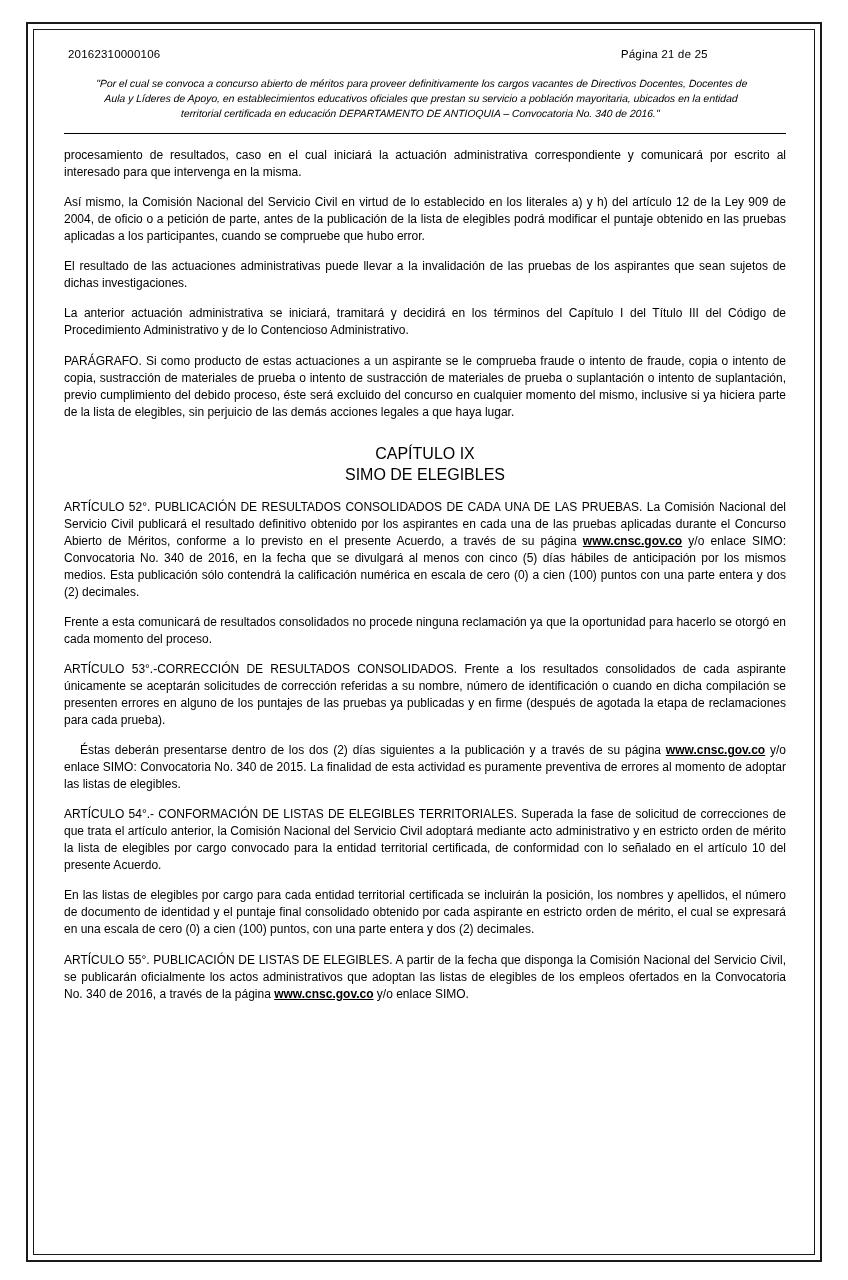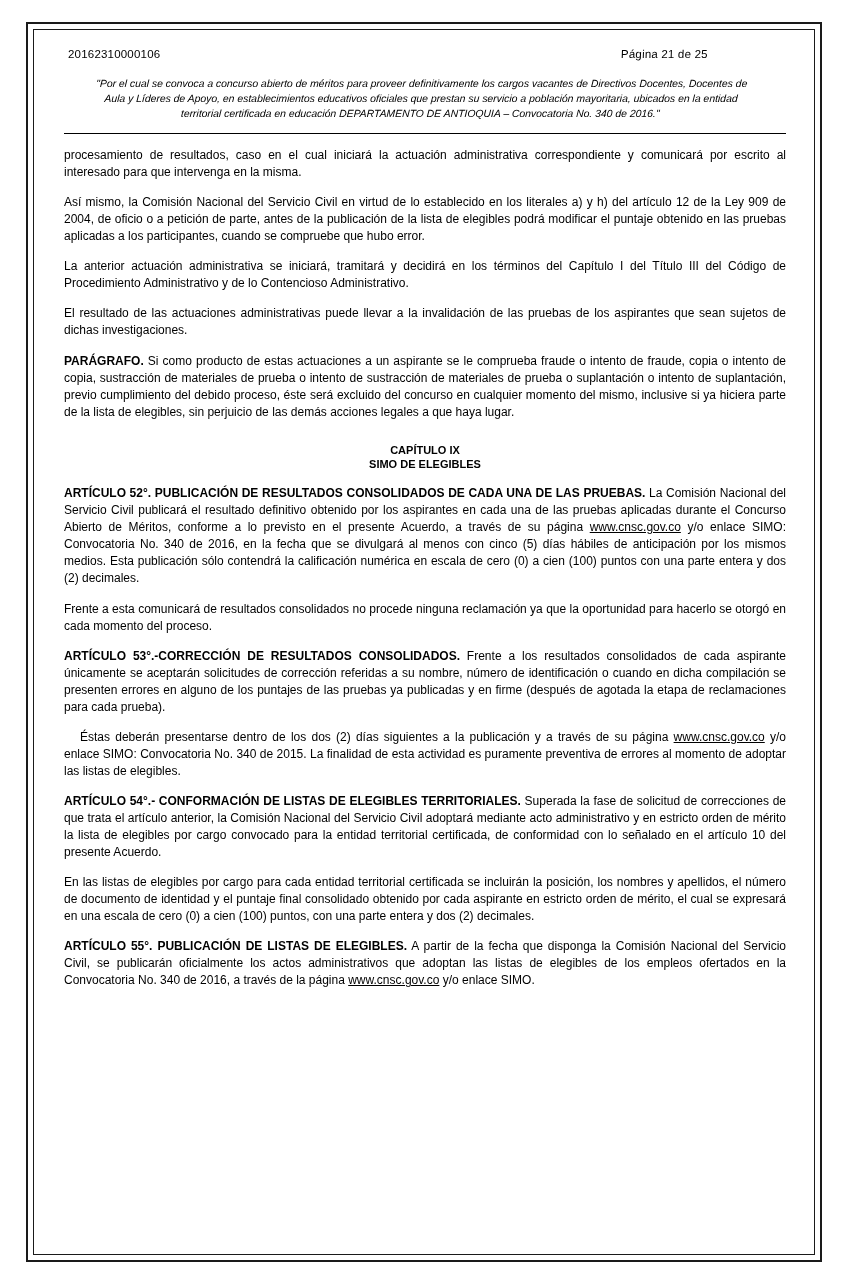--- a/index.html
+++ b/index.html
@@ -72,30 +72,31 @@
   }
   p.body {
     font-size: 12px;
     line-height: 1.42;
     text-align: justify;
     margin: 13px 0 0 0;
   }
   p.body.indent {
     text-indent: 16px;
   }
-  .b { font-weight: bold; margin-top: 24px; }
+  .b { font-weight: normal; margin-top: 24px; }
   .chapter {
     text-align: center;
-    font-weight: bold;
-    font-size: 11px;
+    font-weight: normal;
+    font-size: 16px;
     line-height: 1.35;
     margin-top: 22px;
   }
   .lnk {
     text-decoration: underline;
+    font-weight: bold;
   }
 </style>
 </head>
 <body>
 
 <div class="page">
   <div class="frame-outer"></div>
   <div class="frame-inner"></div>
 
   <div class="content">
@@ -106,23 +107,23 @@
     </div>
 
     <div class="epigraph">"Por el cual se convoca a concurso abierto de méritos para proveer definitivamente los cargos vacantes de Directivos Docentes, Docentes de Aula y Líderes de Apoyo, en establecimientos educativos oficiales que prestan su servicio a población mayoritaria, ubicados en la entidad territorial certificada en educación DEPARTAMENTO DE ANTIOQUIA – Convocatoria No. 340 de 2016."</div>
 
     <hr class="rule">
 
     <p class="body">procesamiento de resultados, caso en el cual iniciará la actuación administrativa correspondiente y comunicará por escrito al interesado para que intervenga en la misma.</p>
 
     <p class="body">Así mismo, la Comisión Nacional del Servicio Civil en virtud de lo establecido en los literales a) y h) del artículo 12 de la Ley 909 de 2004, de oficio o a petición de parte, antes de la publicación de la lista de elegibles podrá modificar el puntaje obtenido en las pruebas aplicadas a los participantes, cuando se compruebe que hubo error.</p>
 
+    <p class="body">El resultado de las actuaciones administrativas puede llevar a la invalidación de las pruebas de los aspirantes que sean sujetos de dichas investigaciones.</p>
+
     <p class="body">La anterior actuación administrativa se iniciará, tramitará y decidirá en los términos del Capítulo I del Título III del Código de Procedimiento Administrativo y de lo Contencioso Administrativo.</p>
-
-    <p class="body">El resultado de las actuaciones administrativas puede llevar a la invalidación de las pruebas de los aspirantes que sean sujetos de dichas investigaciones.</p>
 
     <p class="body"><span class="b">PARÁGRAFO.</span><span> Si como producto de estas actuaciones a un aspirante se le comprueba fraude o intento de fraude, copia o intento de copia, sustracción de materiales de prueba o intento de sustracción de materiales de prueba o suplantación o intento de suplantación, previo cumplimiento del debido proceso, éste será excluido del concurso en cualquier momento del mismo, inclusive si ya hiciera parte de la lista de elegibles, sin perjuicio de las demás acciones legales a que haya lugar.</span></p>
 
     <div class="chapter">
       <div>CAPÍTULO IX</div>
       <div>SIMO DE ELEGIBLES</div>
     </div>
 
     <p class="body"><span class="b">ARTÍCULO 52°. PUBLICACIÓN DE RESULTADOS CONSOLIDADOS DE CADA UNA DE LAS PRUEBAS.</span><span> La Comisión Nacional del Servicio Civil publicará el resultado definitivo obtenido por los aspirantes en cada una de las pruebas aplicadas durante el Concurso Abierto de Méritos, conforme a lo previsto en el presente Acuerdo, a través de su página </span><span class="lnk">www.cnsc.gov.co</span><span> y/o enlace SIMO: Convocatoria No. 340 de 2016, en la fecha que se divulgará al menos con cinco (5) días hábiles de anticipación por los mismos medios. Esta publicación sólo contendrá la calificación numérica en escala de cero (0) a cien (100) puntos con una parte entera y dos (2) decimales.</span></p>
 

